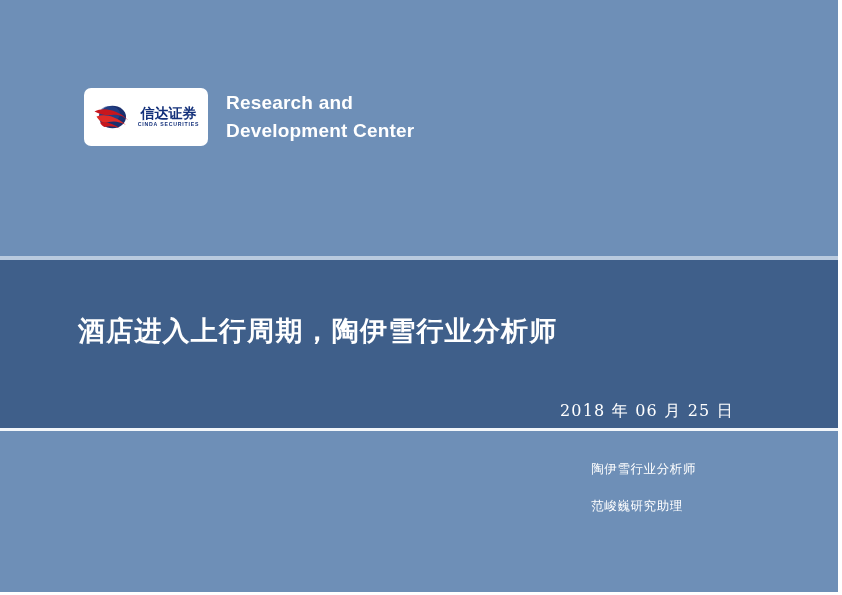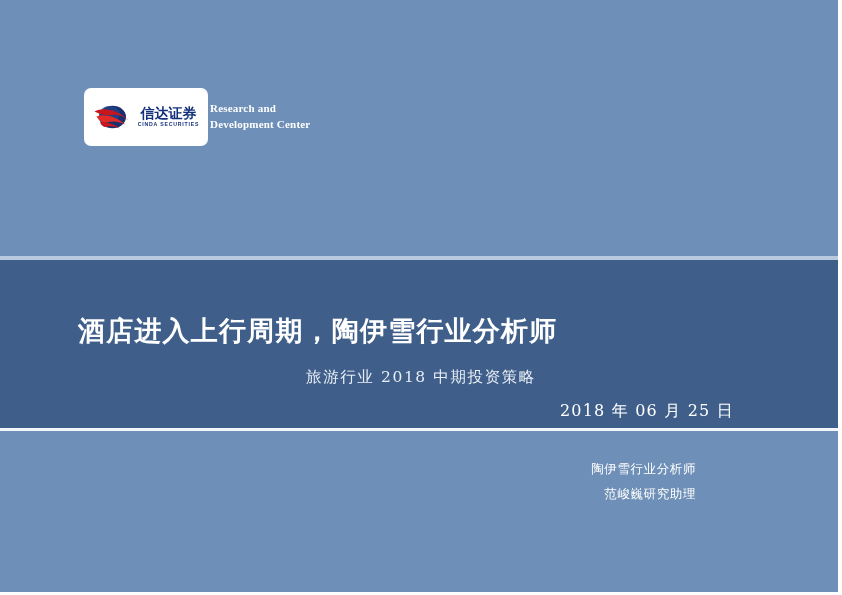--- a/index.html
+++ b/index.html
@@ -124,25 +124,25 @@
   .logo-en {
     font-family: "Liberation Sans", sans-serif;
     font-size: 5.2px;
     font-weight: bold;
     color: #13307a;
     letter-spacing: 0.8px;
     margin-top: 2px;
     white-space: nowrap;
   }
   .rdc {
-    margin-left: 2px;
-    color: #ffffff;
-    font-family: Liberation Serif, serif;
-    font-weight: bold;
-    font-size: 11px;
+    margin-left: 18px;
+    color: #ffffff;
+    font-family: Liberation Sans, sans-serif;
+    font-weight: bold;
+    font-size: 19px;
     line-height: 1.45;
     letter-spacing: 0.2px;
     white-space: pre-line;
   }
 
   
   .headline {
     position: absolute;
     left: 78px;
     top: 313px;
@@ -177,32 +177,32 @@
     letter-spacing: 1.2px;
     white-space: nowrap;
     z-index: 20;
   }
 
   
   .authors {
     position: absolute;
     right: 146px;
     top: 463px;
-    text-align: right;
+    text-align: left;
     z-index: 20;
   }
   .author-line {
     color: #ffffff;
     font-family: "DejaVu Serif", serif;
     font-size: 12.5px;
     letter-spacing: 0.6px;
     line-height: 1;
     white-space: nowrap;
   }
-  .author-line + .author-line { margin-top: 12px; }
+  .author-line + .author-line { margin-top: 24px; }
 </style>
 </head>
 <body>
 
 <div class="slide">
 
   <div class="band-top"></div>
   <div class="band-sep-top"></div>
   <div class="band-mid"></div>
   <div class="band-sep-bot"></div>
@@ -224,21 +224,20 @@
           <span class="logo-cn">信达证券</span>
           <span class="logo-en">CINDA SECURITIES</span>
         </span>
       </div>
     </div>
     <div class="rdc">Research and
 Development Center</div>
   </div>
 
   <div class="headline">酒店进入上行周期，陶伊雪行业分析师</div>
-  <div class="subtitle">旅游行业 2018 中期投资策略</div>
   <div class="date-line">2018 年 06 月 25 日</div>
 
   <div class="authors">
     <div class="author-line">陶伊雪行业分析师</div>
     <div class="author-line">范峻巍研究助理</div>
   </div>
 
   <div class="frame-right"></div>
   <div class="frame-bottom"></div>
 </div>

